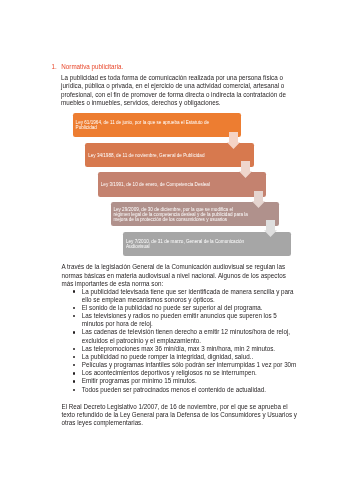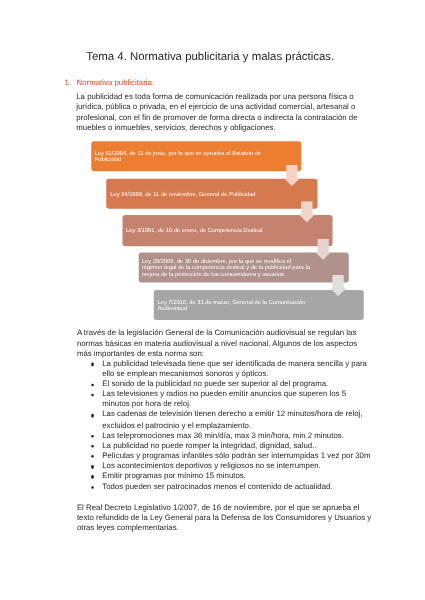--- a/index.html
+++ b/index.html
@@ -32,21 +32,20 @@
   .step{position:absolute;border-radius:2.2px;box-sizing:border-box;}
   .step .txt{position:absolute;left:2.8px;width:136px;top:50%;transform:translateY(-50%);
              color:#ffffff;font-size:4.62px;line-height:5.0px;}
   .arrow{position:absolute;}
 </style>
 </head>
 <body>
 
 <div class="page">
 
-  <div class="doc-title">Tema 4. Normativa publicitaria y malas prácticas.</div>
 
   <div class="sec-num">1.</div>
   <div class="sec-head">Normativa publicitaria.</div>
 
   <div class="para para1">La publicidad es toda forma de comunicación realizada por una persona física o jurídica, pública o privada, en el ejercicio de una actividad comercial, artesanal o profesional, con el fin de promover de forma directa o indirecta la contratación de muebles o inmuebles, servicios, derechos y obligaciones.</div>
 
   <div class="diagram" id="diagram">
       <div class="step" style="left: 72.8px; top: 113.2px; width: 168.2px; height: 24.2px; background: rgb(237, 125, 49);">
         <div class="txt">Ley 61/1964, de 11 de junio, por la que se aprueba el Estatuto de Publicidad</div>
       </div>

